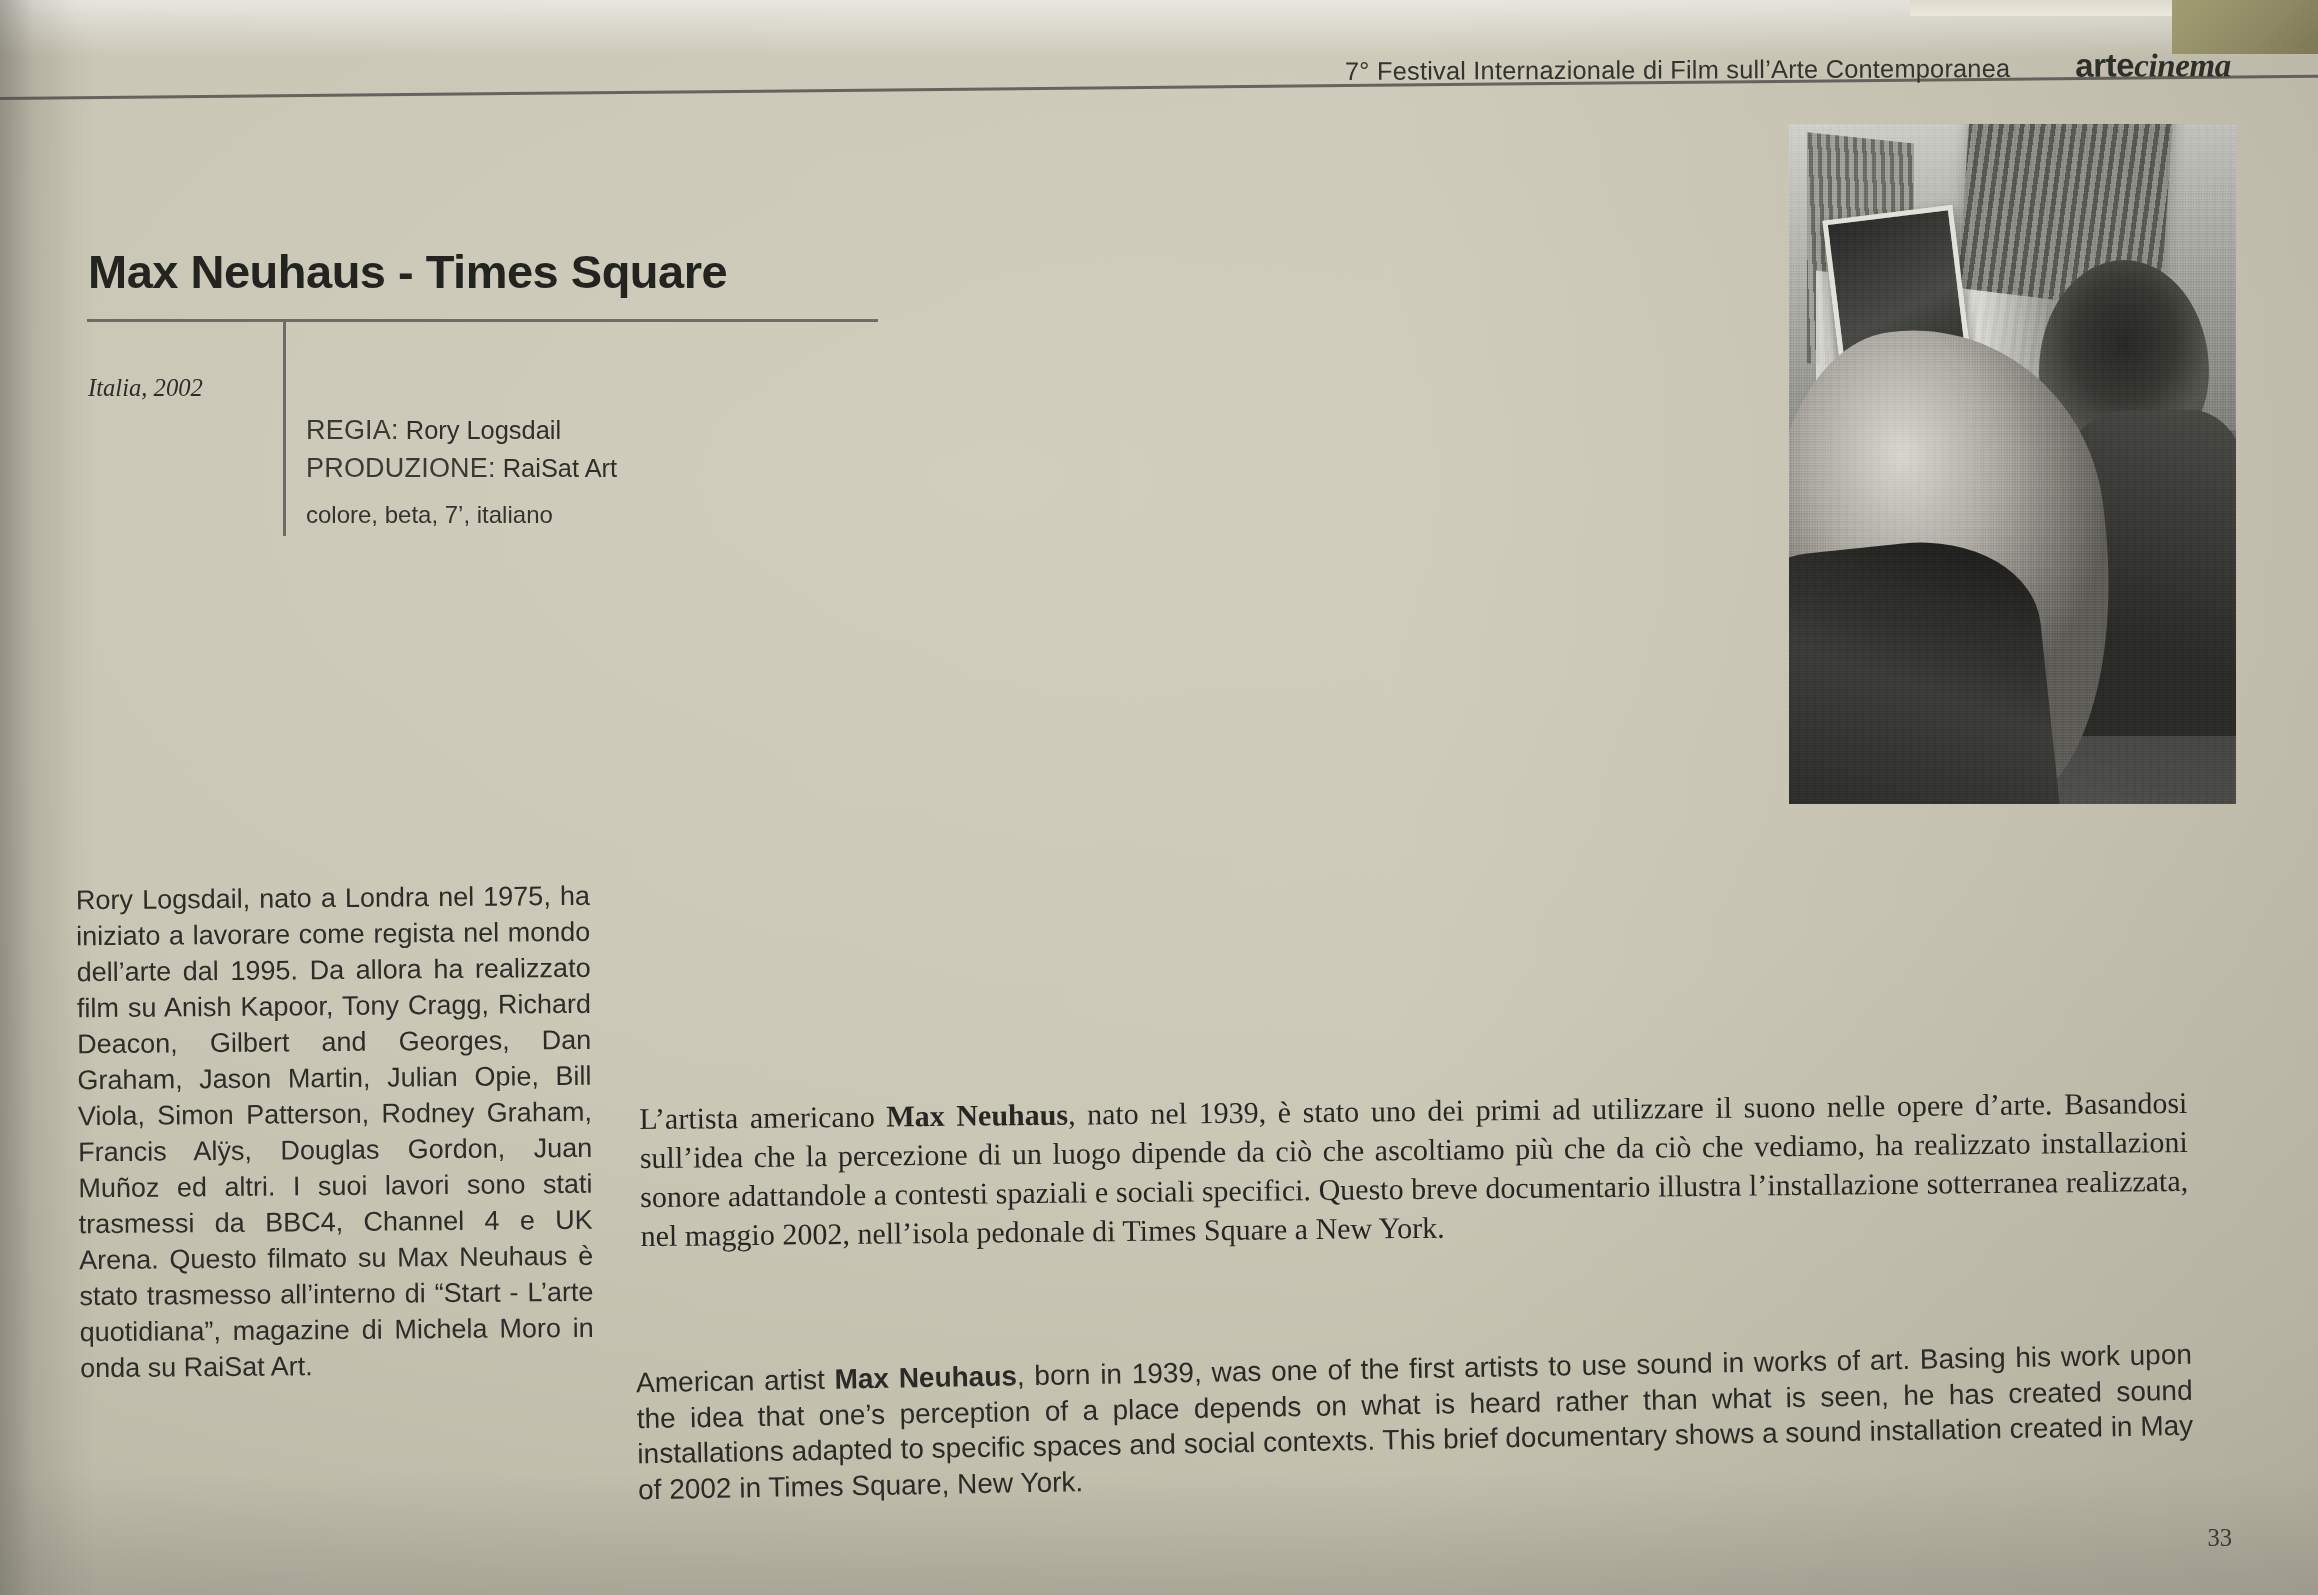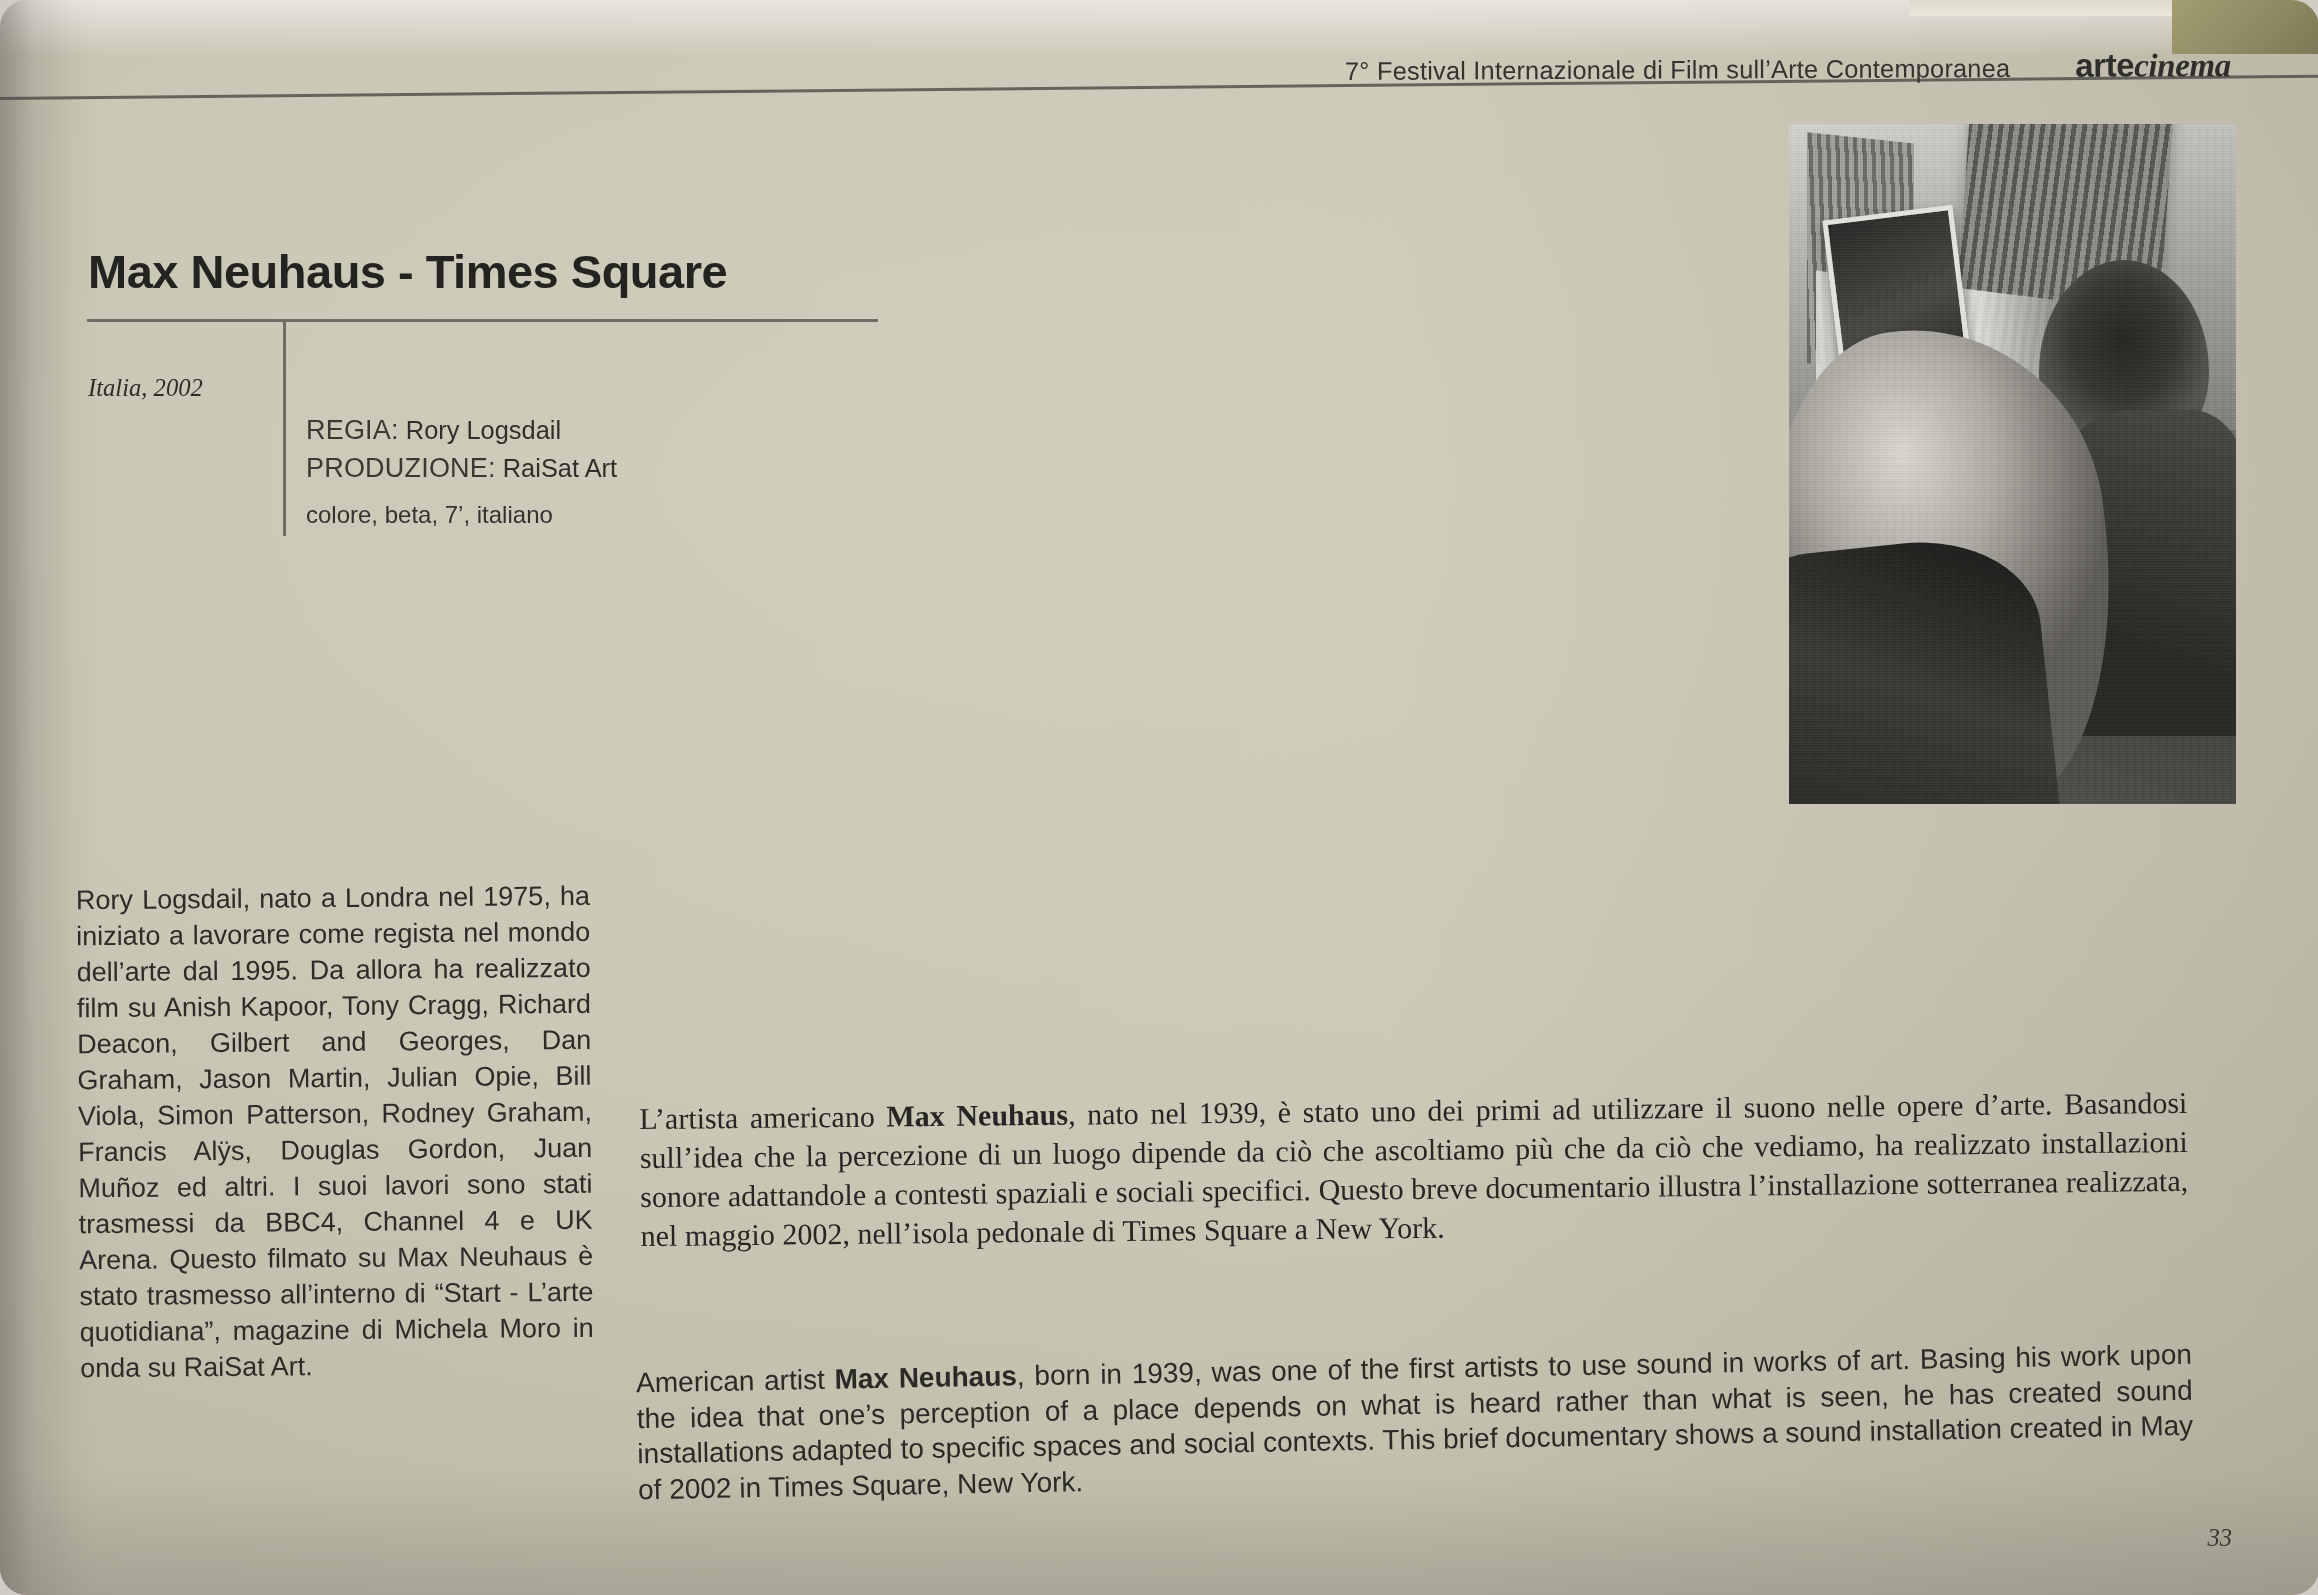--- a/index.html
+++ b/index.html
@@ -8,21 +8,20 @@
     background: #cfcdc4;
   }
   .page {
     position: relative;
     width: 2319px;
     height: 1595px;
     overflow: hidden;
     background: #f0abfc;
     font-family: "Liberation Sans", sans-serif;
     color: #2b2b2b;
-    border-radius: 27px;
   }
 
   
   .paper {
     position: absolute;
     inset: 0;
     background:
       radial-gradient(120% 85% at 42% 30%, #e8e6dd 0%, #e2e0d6 45%, #d6d4c9 78%, #c9c7bc 100%),
       linear-gradient(90deg, #cbc9bf 0px, #e4e2d8 98px, #e7e5db 60%, #d9d7cd 100%);
     background-blend-mode: multiply, normal;
@@ -276,21 +275,20 @@
     color: #2a2a27;
     transform: rotate(-1.05deg);
   }
   .b { font-weight: bold; }
 
   .folio {
     position: absolute;
     right: 87px;
     bottom: 43px;
     font-family: "Liberation Serif", serif;
-    font-style: italic;
     font-size: 24.6px;
     color: #383834;
   }
 </style>
 </head>
 <body>
 
 <div class="page">
   <div class="paper"></div>
   <div class="top-shade"></div>

